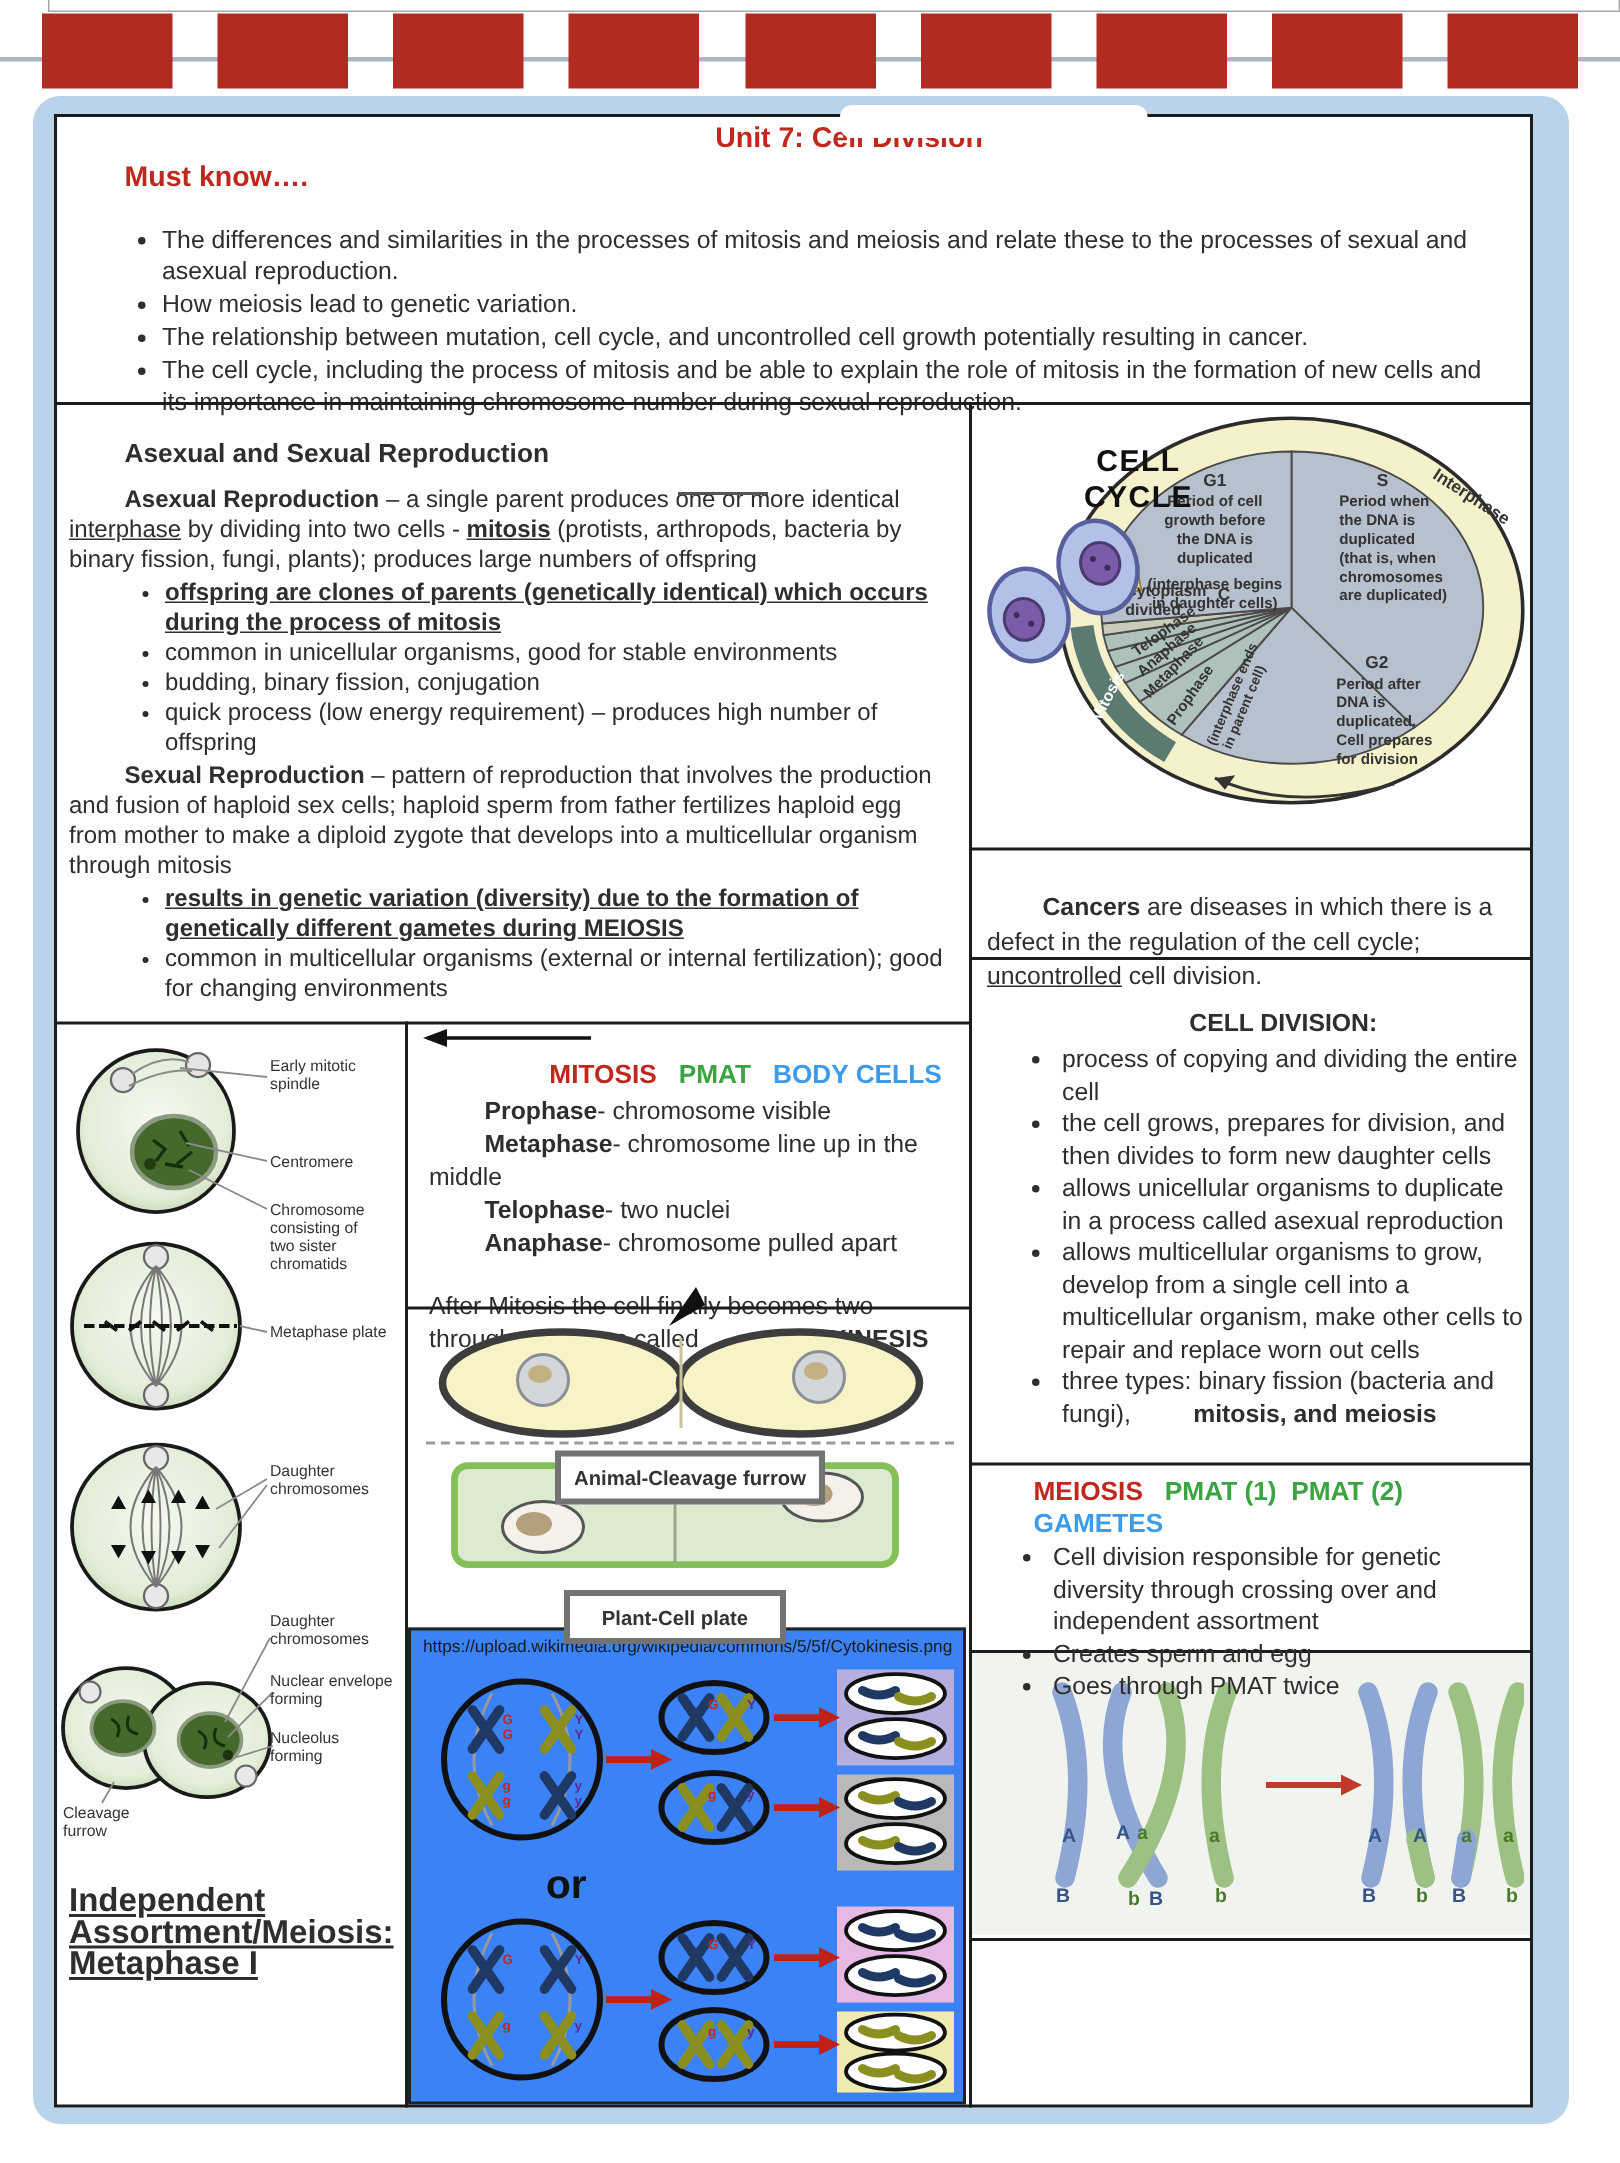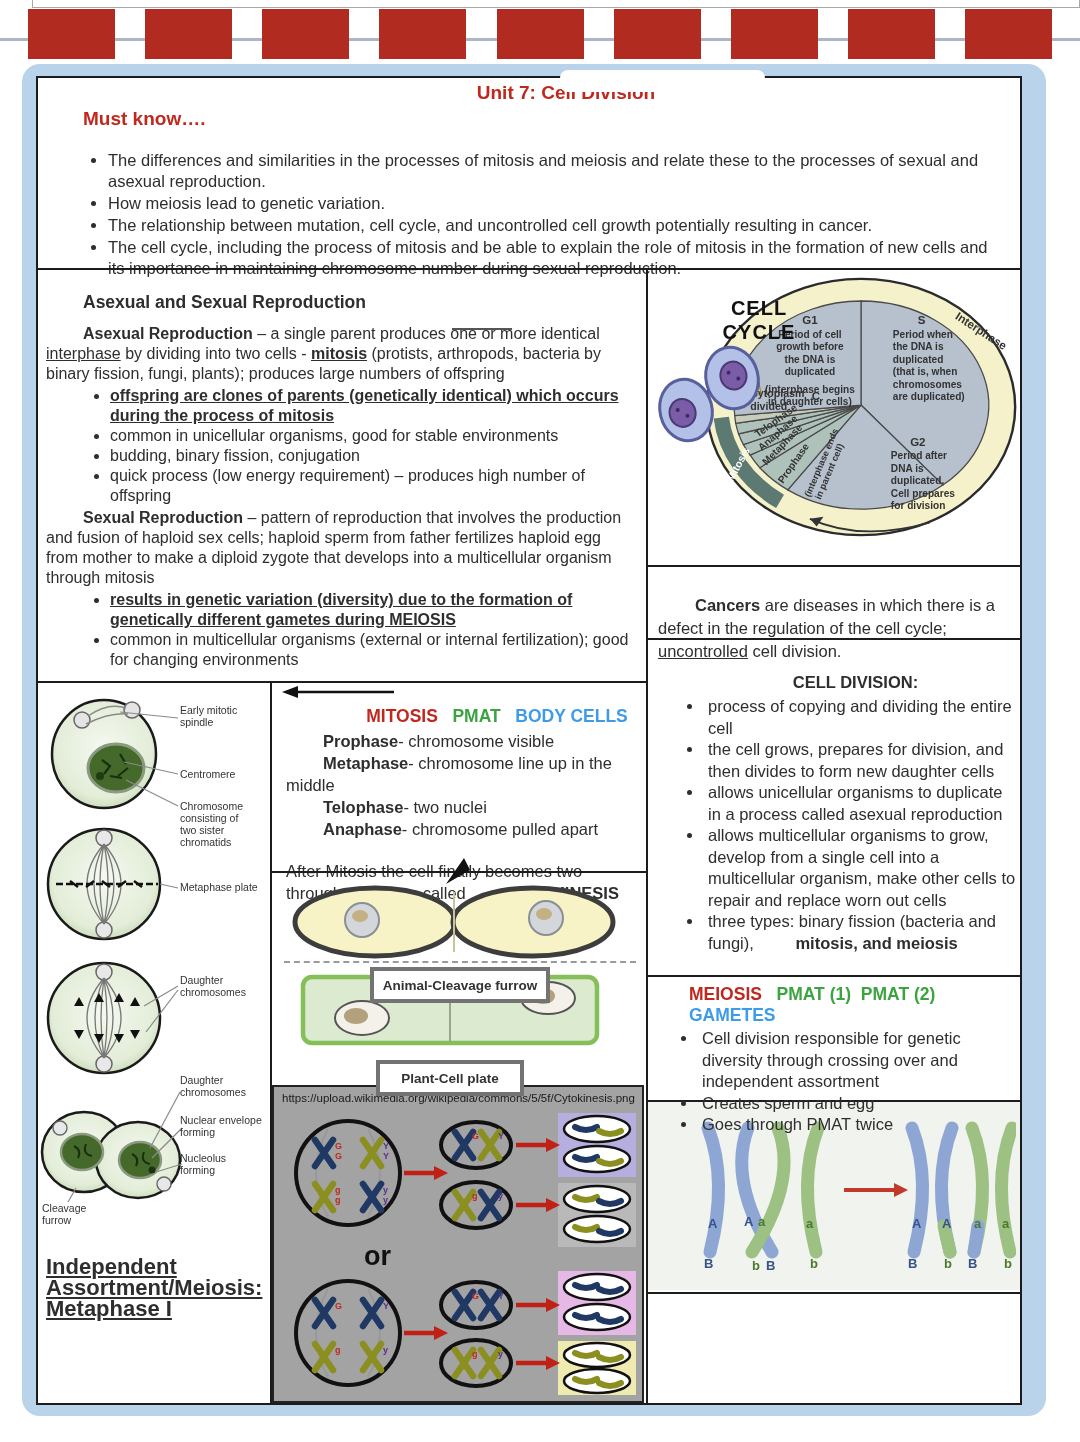--- a/index.html
+++ b/index.html
@@ -224,21 +224,21 @@
   <ellipse cx="243" cy="22" rx="12" ry="8" fill="#b3a07d"></ellipse>
 </svg>
 
 <div class="labelbox" style="left:370px;top:967px;width:172px;height:28px;">
   <span>Animal-Cleavage furrow</span>
 </div>
 <div class="labelbox" style="left:376px;top:1060px;width:140px;height:28px;">
   <span>Plant-Cell plate</span>
 </div>
 
-<div class="abs" style="left:272px;top:1085px;width:372px;height:318px;background:#a3a3a3;border:2px solid #222;box-sizing:border-box;z-index:4;">
+<div class="abs" style="left:272px;top:1085px;width:372px;height:318px;background:#3b82f6;border:2px solid #222;box-sizing:border-box;z-index:4;">
   <div style="position:absolute;left:8px;top:5px;width:356px;font-size:11.5px;color:#1a1a1a;white-space:nowrap;overflow:hidden;">https://upload.wikimedia.org/wikipedia/commons/5/5f/Cytokinesis.png</div>
   <svg viewBox="0 0 364 288" style="position:absolute;left:2px;top:22px;width:364px;height:288px;">
     <defs>
       <g id="xN">
           <path d="M-9,-13 L9,13 M9,-13 L-9,13" stroke="#1f3864" stroke-width="6.5" stroke-linecap="round" fill="none"></path>
         </g>
       <g id="xO">
           <path d="M-9,-13 L9,13 M9,-13 L-9,13" stroke="#8a8f1f" stroke-width="6.5" stroke-linecap="round" fill="none"></path>
         </g>
       <g id="bN">

